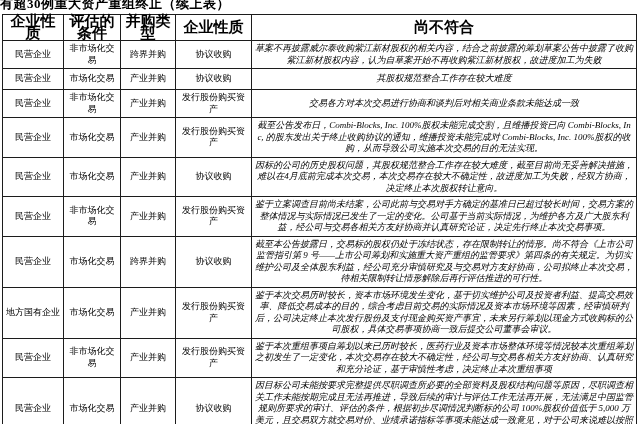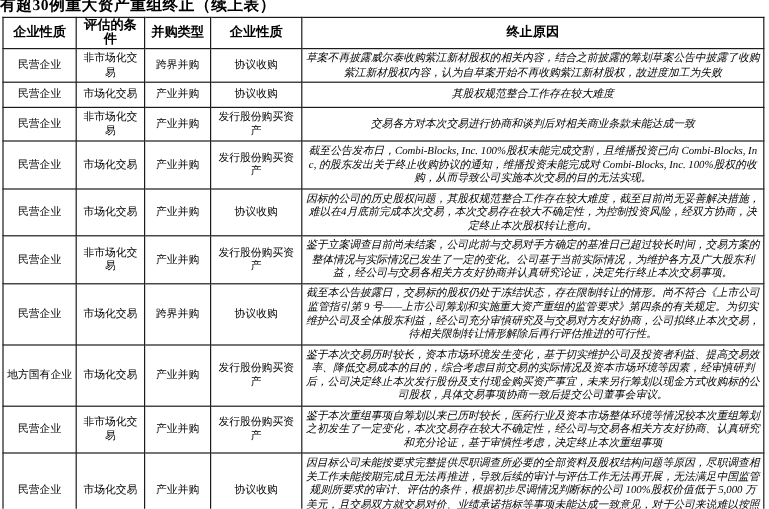--- a/index.html
+++ b/index.html
@@ -32,21 +32,21 @@
   table.report-table th,
   table.report-table td {
     border: 1px solid #1c1c1c;
     text-align: center;
     vertical-align: middle;
     padding: 2px 3px;
     word-break: break-all;
   }
   table.report-table thead th {
     font-weight: bold;
-    font-size: 11px;
+    font-size: 15px;
     height: 14px;
     padding: 1px 2px;
   }
   td.reason-cell {
     padding: 1px 4px;
     font-style: italic;
   }
   tr.single-line td {
     height: 16px;
   }
@@ -63,21 +63,21 @@
     <col style="width:55px">
     <col style="width:76px">
     <col style="width:385px">
   </colgroup>
   <thead>
     <tr>
       <th>企业性质</th>
       <th>评估的条件</th>
       <th>并购类型</th>
       <th>企业性质</th>
-      <th>终止原因</th>
+      <th>尚不符合</th>
     </tr>
   </thead>
   <tbody>
       <tr>
     <td>民营企业</td>
     <td>非市场化交易</td>
     <td>跨界并购</td>
     <td>协议收购</td>
     <td class="reason-cell">草案不再披露威尔泰收购紫江新材股权的相关内容，结合之前披露的筹划草案公告中披露了收购紫江新材股权内容，认为自草案开始不再收购紫江新材股权，故进度加工为失败</td>
   </tr>
@@ -100,21 +100,21 @@
     <td>市场化交易</td>
     <td>产业并购</td>
     <td>发行股份购买资产</td>
     <td class="reason-cell">截至公告发布日，Combi-Blocks, Inc. 100%股权未能完成交割，且维播投资已向 Combi-Blocks, Inc, 的股东发出关于终止收购协议的通知，维播投资未能完成对 Combi-Blocks, Inc. 100%股权的收购，从而导致公司实施本次交易的目的无法实现。</td>
   </tr>
       <tr>
     <td>民营企业</td>
     <td>市场化交易</td>
     <td>产业并购</td>
     <td>协议收购</td>
-    <td class="reason-cell">因标的公司的历史股权问题，其股权规范整合工作存在较大难度，截至目前尚无妥善解决措施，难以在4月底前完成本次交易，本次交易存在较大不确定性，为控制投资风险，经双方协商，决定终止本次股权转让意向。</td>
+    <td class="reason-cell">因标的公司的历史股权问题，其股权规范整合工作存在较大难度，截至目前尚无妥善解决措施，难以在4月底前完成本次交易，本次交易存在较大不确定性，故进度加工为失败，经双方协商，决定终止本次股权转让意向。</td>
   </tr>
       <tr>
     <td>民营企业</td>
     <td>非市场化交易</td>
     <td>产业并购</td>
     <td>发行股份购买资产</td>
     <td class="reason-cell">鉴于立案调查目前尚未结案，公司此前与交易对手方确定的基准日已超过较长时间，交易方案的整体情况与实际情况已发生了一定的变化。公司基于当前实际情况，为维护各方及广大股东利益，经公司与交易各相关方友好协商并认真研究论证，决定先行终止本次交易事项。</td>
   </tr>
       <tr>
     <td>民营企业</td>

